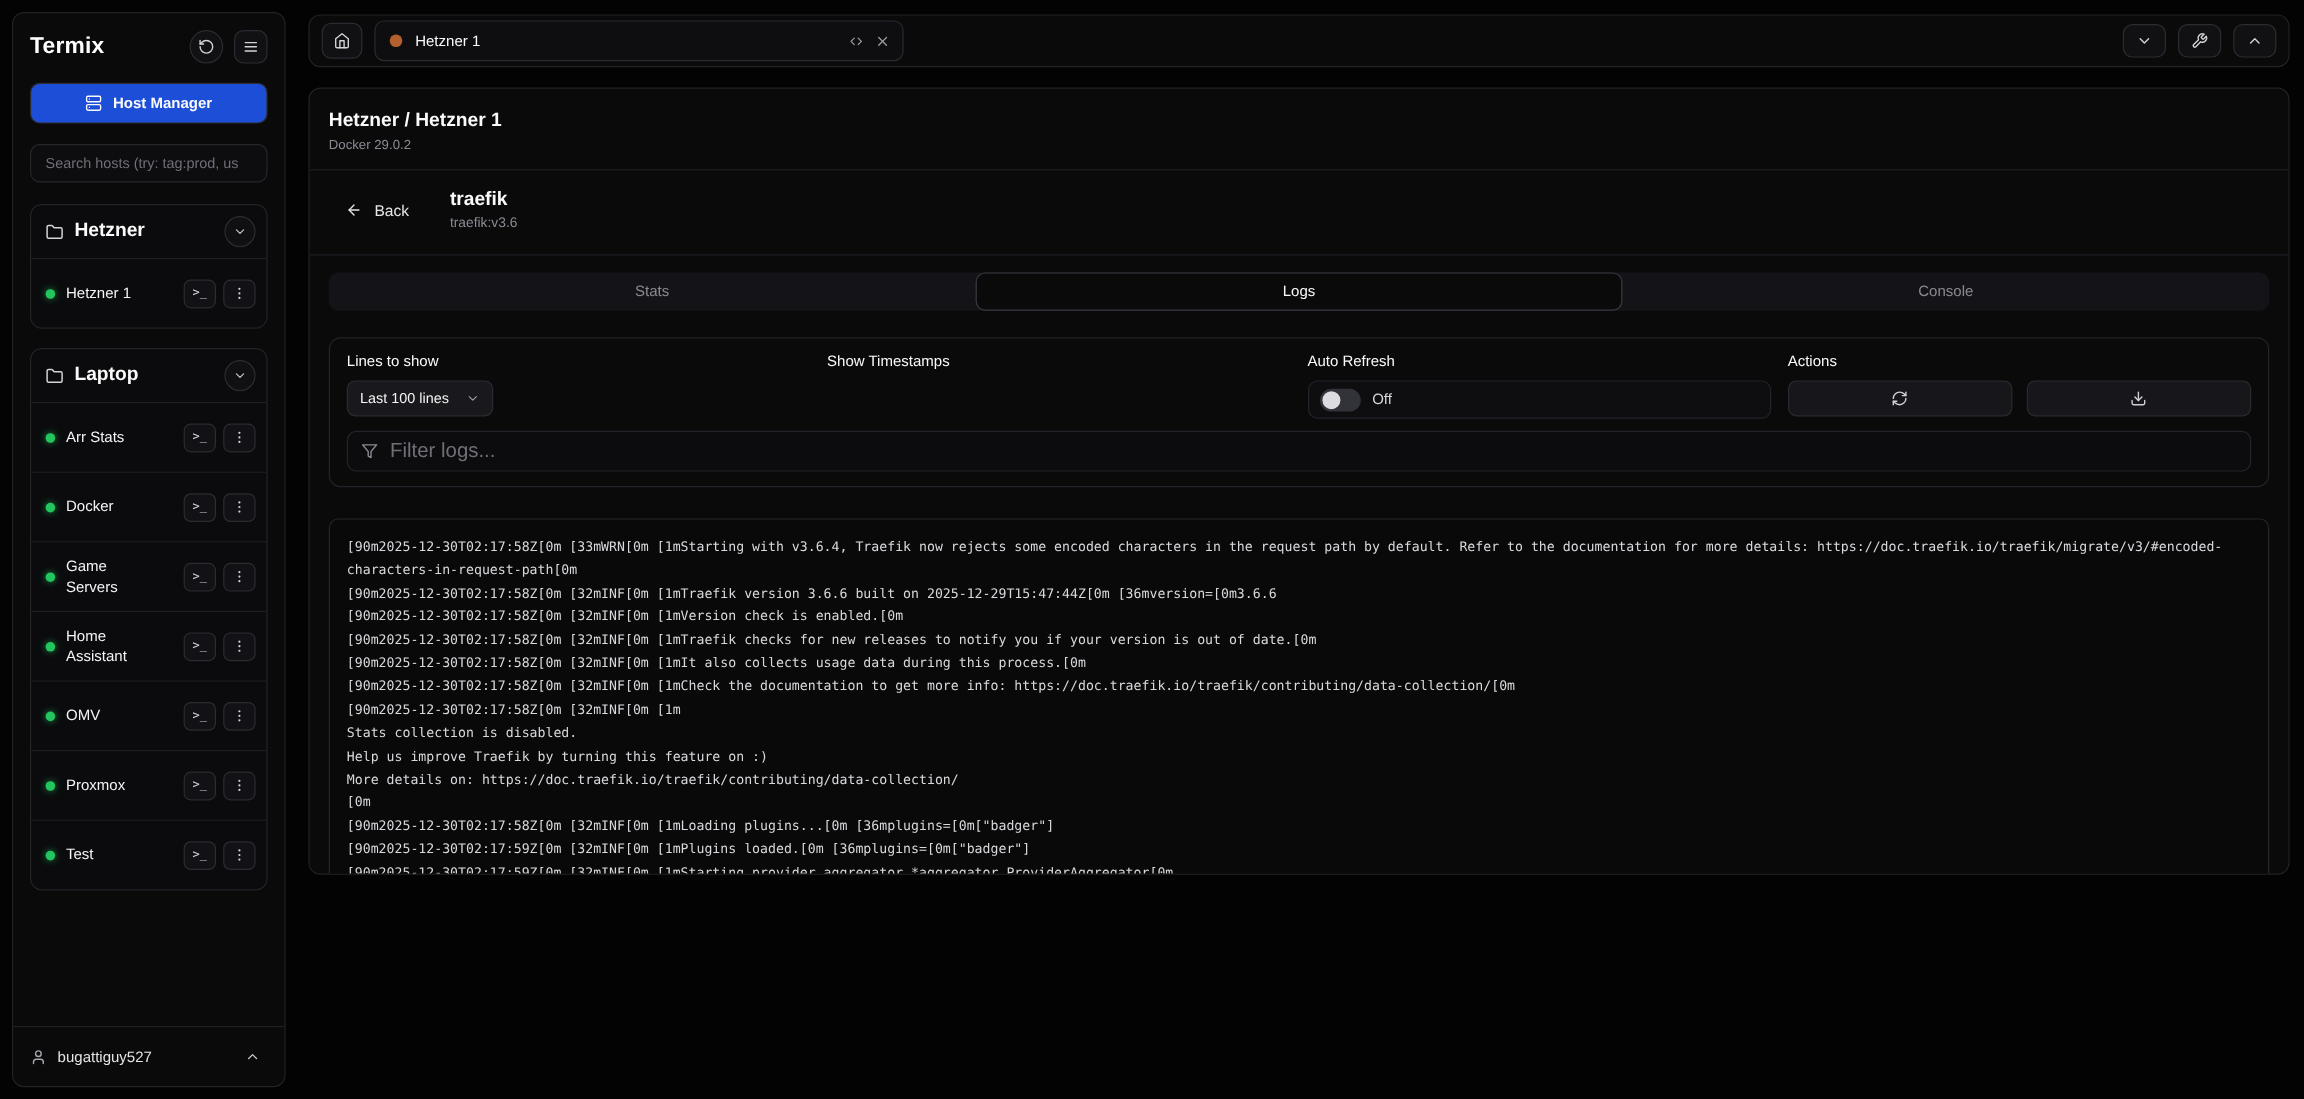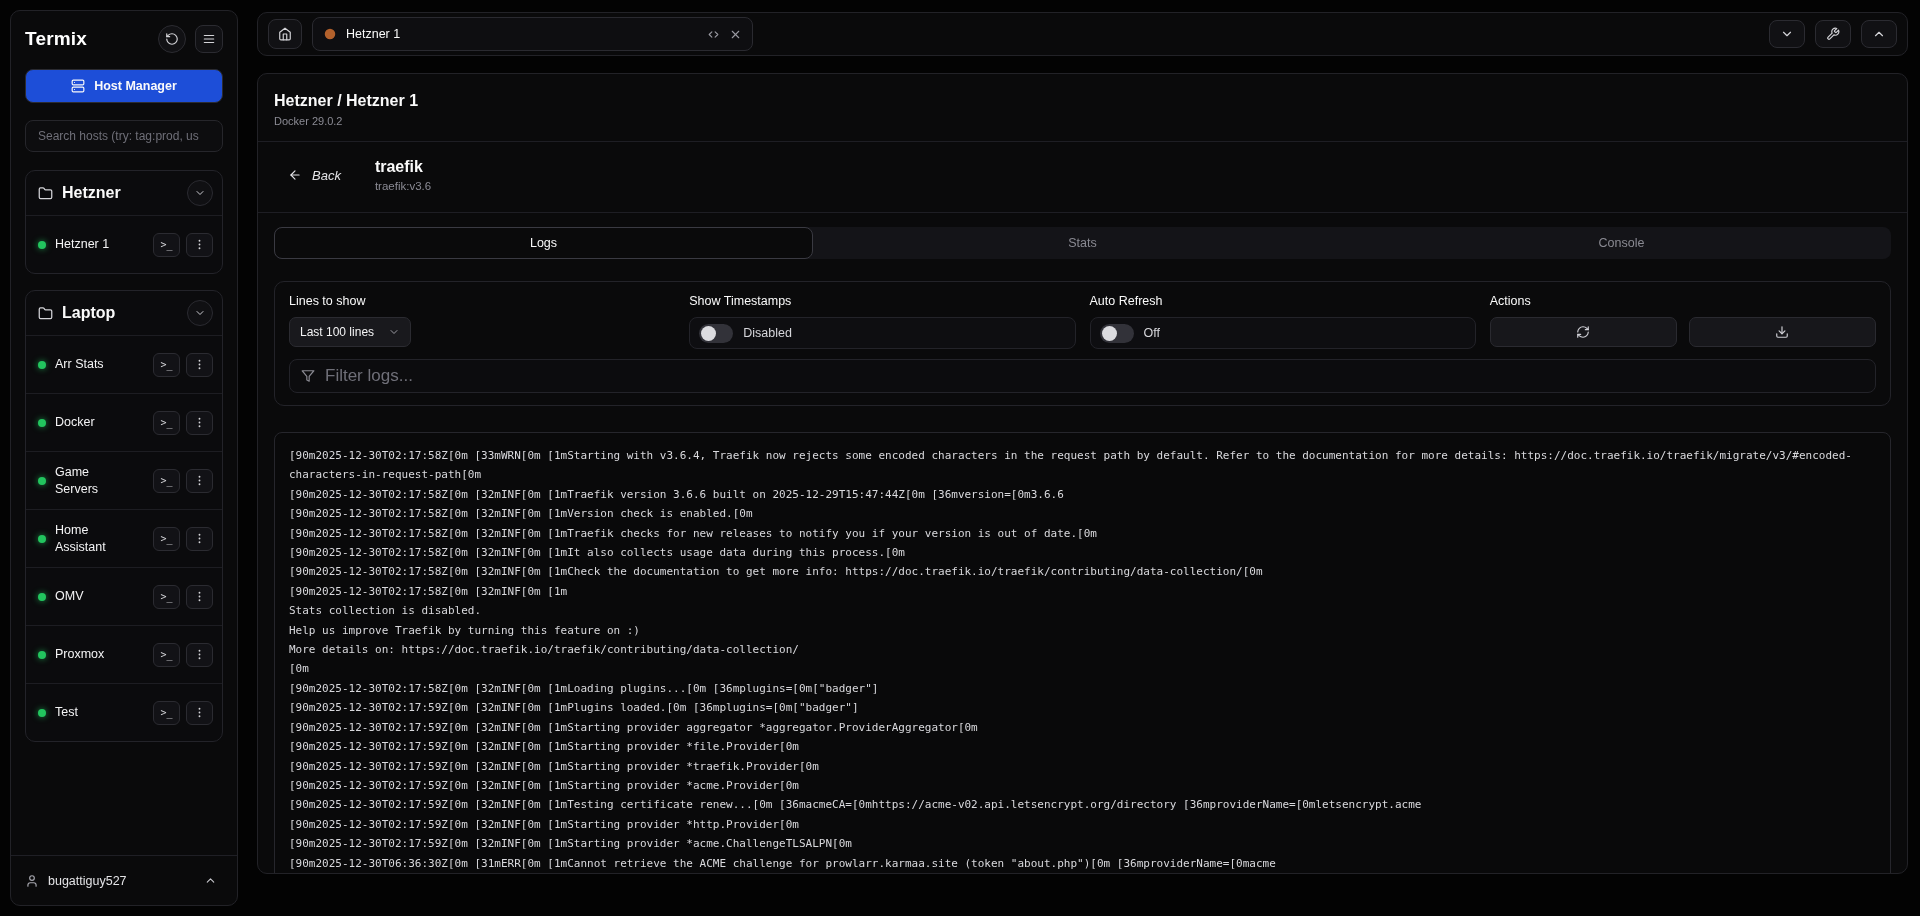--- a/index.html
+++ b/index.html
@@ -54,28 +54,28 @@
   .tab { width:441px; height:34px; background:#0e0e11; border:1px solid #2a2a30; border-radius:8px;
          display:flex; align-items:center; gap:9px; padding:0 10px; cursor:pointer; }
   .tab-label { font-size:12.5px; color:#fafafa; font-weight:500; flex:1; }
   .tab-ico { color:#9a9aa2; display:flex; cursor:pointer; }
   .tab-ico svg { width:13px; height:13px; }
   .topbar-spacer { flex:1; }
   .tb-btn { width:36px; height:28px; background:#111114; border:1px solid #2b2b31; border-radius:8px;
             color:#d4d4d8; display:flex; align-items:center; justify-content:center; cursor:pointer; }
 
   
-  .content { position:absolute; left:257px; top:73px; width:1651px; height:801px; background:#0a0a0b;
+  .content { position:absolute; left:257px; top:73px; width:1651px; height:656px; background:#0a0a0b;
              border:1px solid #222227; border-radius:10px; overflow:hidden; }
   .page-header { padding:18px 16px 14px; border-bottom:1px solid #1e1e24; }
   .page-title { font-size:16px; font-weight:700; color:#fafafa; }
   .page-sub { font-size:11px; color:#8b8b94; margin-top:5px; }
   .svc-header { display:flex; align-items:center; gap:26px; padding:16px 16px 20px; border-bottom:1px solid #1e1e24; }
   .back-btn { display:flex; align-items:center; gap:10px; color:#e4e4e7; font-size:13px;
-              background:none; border:none; cursor:pointer; padding:6px 8px; margin-left:6px;font-style:italic; }
+              background:none; border:none; cursor:pointer; padding:6px 8px; margin-left:6px; }
   .svc-title { font-size:16px; font-weight:700; color:#fafafa; }
   .svc-image { font-size:11.5px; color:#8b8b94; margin-top:4px; }
   .tabstrip { margin:14px 16px 0; height:32px; background:#141418; border-radius:8px;
               display:grid; grid-template-columns:1fr 1fr 1fr; }
   .tabseg { display:flex; align-items:center; justify-content:center; font-size:12.5px; color:#8a8a92;
             border-radius:8px; cursor:pointer; }
   .tabseg.active { background:#0a0a0b; border:1px solid #3a3a42; color:#fafafa; font-weight:500; }
   .controls { margin:22px 16px 0; border:1px solid #232329; border-radius:10px; padding:12px 14px; }
   .ctrl-grid { display:grid; grid-template-columns:repeat(4,1fr); gap:14px; align-items:start; }
   .ctrl-label { font-size:12.5px; color:#fafafa; font-weight:500; margin-bottom:9px; }
@@ -410,46 +410,40 @@
         </span>
       <span>Back</span>
     </button>
     <div>
       <div class="svc-title">traefik</div>
       <div class="svc-image">traefik:v3.6</div>
     </div>
   </div>
 
   <div class="tabstrip">
+    <div class="tabseg">Stats</div>
     <div class="tabseg active">Logs</div>
-    <div class="tabseg">Stats</div>
     <div class="tabseg">Console</div>
   </div>
 
   <div class="controls">
     <div class="ctrl-grid">
       <div>
         <div class="ctrl-label">Lines to show</div>
         <div class="select">
           <span>Last 100 lines</span>
           <span>
               <svg class="i" viewBox="0 0 24 24">
                 <path d="m6 9 6 6 6-6"></path>
               </svg>
             </span>
         </div>
       </div>
       <div>
         <div class="ctrl-label">Show Timestamps</div>
-        <div class="togglebox">
-          <span class="toggle">
-              <span class="knob"></span>
-            </span>
-          <span class="toggle-label">Disabled</span>
-        </div>
       </div>
       <div>
         <div class="ctrl-label">Auto Refresh</div>
         <div class="togglebox">
           <span class="toggle">
               <span class="knob"></span>
             </span>
           <span class="toggle-label">Off</span>
         </div>
       </div>

